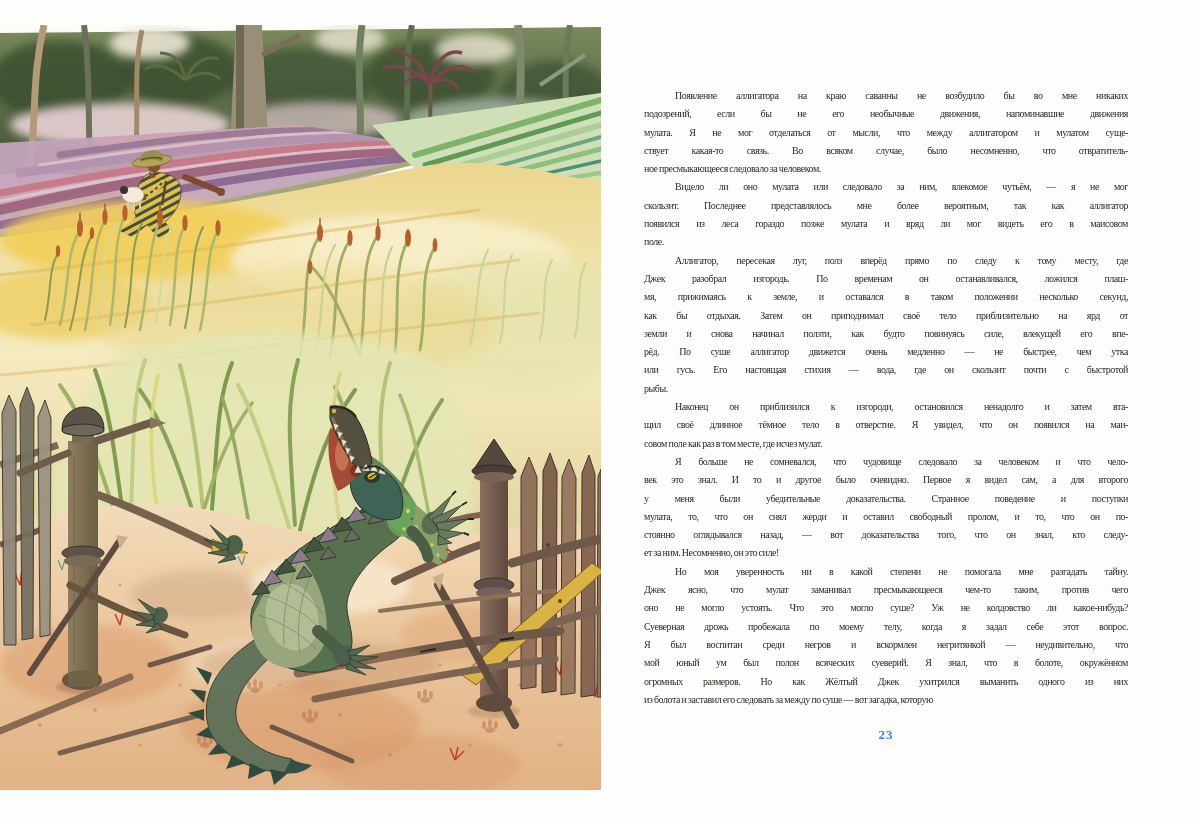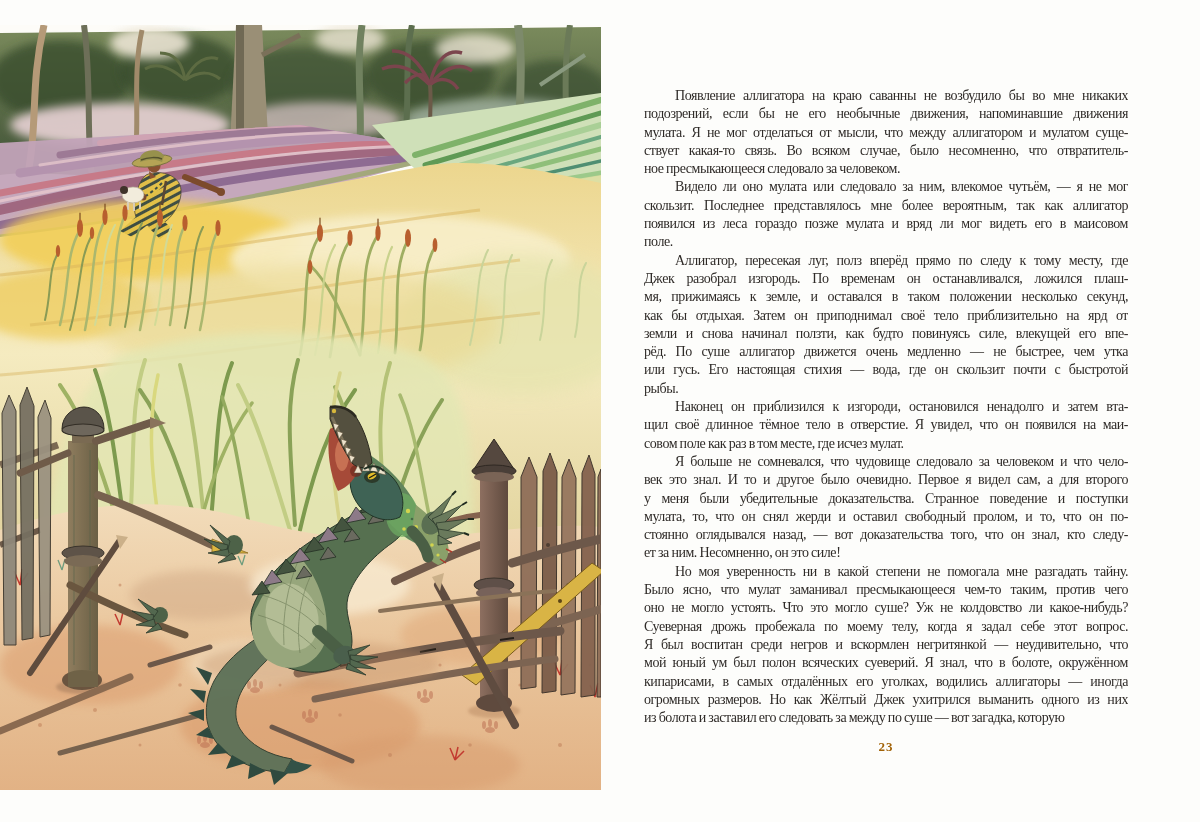--- a/index.html
+++ b/index.html
@@ -1,25 +1,25 @@
 <!DOCTYPE html>
 <html><head>
 <meta charset="utf-8">
 <style>
   html,body{margin:0;padding:0;background:#ffffff;}
   #spread{position:relative;width:1200px;height:822px;background:#fdfdfb;overflow:hidden;
           font-family:"Liberation Serif", serif;}
   #illustration{position:absolute;left:0;top:25px;width:601px;height:765px;}
   #text-column{position:absolute;left:644px;top:87px;width:484px;color:#2f2b28;
-               font-size:14px;line-height:18.3px;letter-spacing:-0.45px;word-spacing:-0.5px;}
+               font-size:10px;line-height:18.3px;letter-spacing:-0.45px;word-spacing:-0.5px;}
   #text-column .line{text-align:justify;text-align-last:justify;height:18.3px;overflow:hidden;}
   #text-column .line.para-first{text-indent:31px;}
   #text-column .line.para-last{text-align-last:left;font-family:Liberation Serif, serif;}
   #page-number{position:absolute;left:644px;top:727px;width:484px;text-align:center;
-               font-weight:bold;font-size:13px;letter-spacing:1px;color:#a16207;margin-top:12px;}
+               font-weight:bold;font-size:13px;letter-spacing:1px;color:#3b82f6;}
 </style>
 </head>
 <body>
 
 <div id="spread">
 
   <svg id="illustration" viewBox="0 0 601 765" xmlns="http://www.w3.org/2000/svg">
     <defs>
       <linearGradient id="gForest" x1="0" y1="0" x2="0" y2="1">
         <stop offset="0" stop-color="#7a8a5c"></stop>
@@ -551,24 +551,23 @@
       <div class="line para-first">Наконец он приблизился к изгороди, остановился ненадолго и затем вта-</div>
       <div class="line">щил своё длинное тёмное тело в отверстие. Я увидел, что он появился на маи-</div>
       <div class="line para-last">совом поле как раз в том месте, где исчез мулат.</div>
       <div class="line para-first">Я больше не сомневался, что чудовище следовало за человеком и что чело-</div>
       <div class="line">век это знал. И то и другое было очевидно. Первое я видел сам, а для второго</div>
       <div class="line">у меня были убедительные доказательства. Странное поведение и поступки</div>
       <div class="line">мулата, то, что он снял жерди и оставил свободный пролом, и то, что он по-</div>
       <div class="line">стоянно оглядывался назад, — вот доказательства того, что он знал, кто следу-</div>
       <div class="line para-last">ет за ним. Несомненно, он это силе!</div>
       <div class="line para-first">Но моя уверенность ни в какой степени не помогала мне разгадать тайну.</div>
-      <div class="line">Было ясно, что мулат заманивал пресмыкающееся чем-то таким, против чего</div>
+      <div class="line">Джек ясно, что мулат заманивал пресмыкающееся чем-то таким, против чего</div>
       <div class="line">оно не могло устоять. Что это могло суше? Уж не колдовство ли какое-нибудь?</div>
       <div class="line">Суеверная дрожь пробежала по моему телу, когда я задал себе этот вопрос.</div>
       <div class="line">Я был воспитан среди негров и вскормлен негритянкой — неудивительно, что</div>
       <div class="line">мой юный ум был полон всяческих суеверий. Я знал, что в болоте, окружённом</div>
-      <div class="line">кипарисами, в самых отдалённых его уголках, водились аллигаторы — иногда</div>
       <div class="line">огромных размеров. Но как Жёлтый Джек ухитрился выманить одного из них</div>
       <div class="line para-last">из болота и заставил его следовать за между по суше — вот загадка, которую</div>
     </div>
   <div id="page-number">23</div>
 
 </div>
 
 </body></html>

